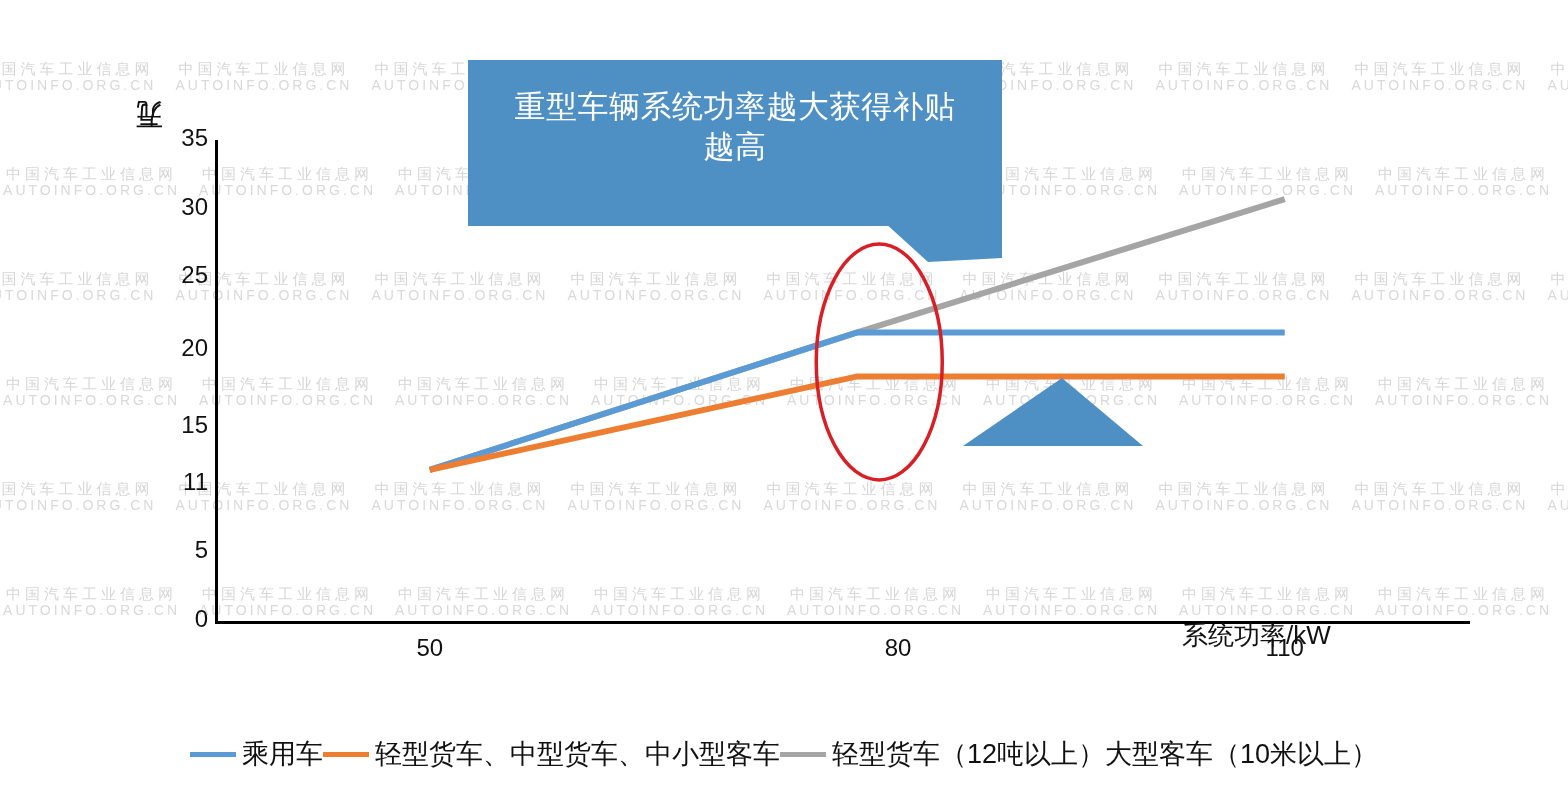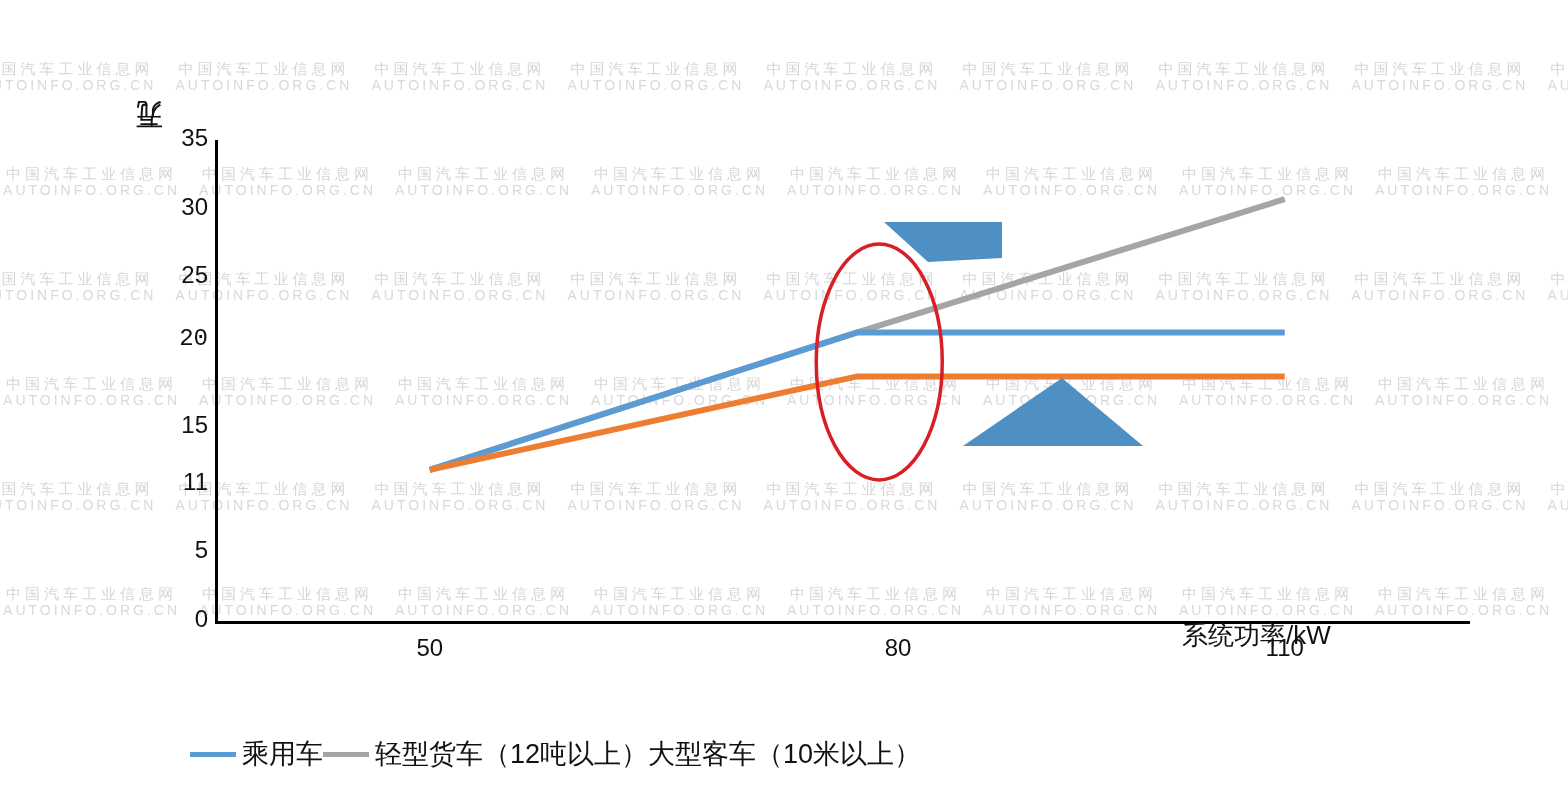--- a/index.html
+++ b/index.html
@@ -270,21 +270,21 @@
   <div class="axis-line" id="y-axis"></div>
   <div class="axis-line" id="x-axis"></div>
 
   <div id="y-axis-title">万元</div>
   <div id="x-axis-title">系统功率/kW</div>
 
   <div class="ytick-wrap" id="yticks">
       <div class="ytick" style="top: 124px;">35</div>
       <div class="ytick" style="top: 192.714px;">30</div>
       <div class="ytick" style="top: 261.429px;">25</div>
-      <div class="ytick" style="top: 325px; font-family: Liberation Mono, monospace;">20</div>
+      <div class="ytick" style="top: 334px;">20</div>
       <div class="ytick" style="top: 411px;">15</div>
       <div class="ytick" style="top: 467.571px;">11</div>
       <div class="ytick" style="top: 536.286px;">5</div>
       <div class="ytick" style="top: 605px;">0</div>
     </div>
   <div id="xticks">
       <div class="xtick" style="left: 384.75px;">50</div>
       <div class="xtick" style="left: 853px;">80</div>
       <div class="xtick" style="left: 1239.75px;">110</div>
     </div>
@@ -292,28 +292,36 @@
   <svg id="plot" width="1568" height="795" style="position:absolute;left:0;top:0;">
     <polyline id="series-gray" fill="none" stroke="#a5a5a5" stroke-width="6" stroke-linecap="butt" points="429.75,469.8285714285714 857.25,332.40000000000003 1284.75,199.09428571428572"></polyline>
     <polyline id="series-blue" fill="none" stroke="#5b9bd5" stroke-width="6" stroke-linecap="butt" points="429.75,469.8285714285714 857.25,332.40000000000003 1284.75,332.40000000000003"></polyline>
     <polyline id="series-orange" fill="none" stroke="#ed7d31" stroke-width="6" stroke-linecap="butt" points="429.75,469.8285714285714 857.25,376.37714285714287 1284.75,376.37714285714287"></polyline>
     <ellipse id="highlight-ellipse" cx="879.25" cy="362" rx="63" ry="118" fill="none" stroke="#d81f26" stroke-width="3.5"></ellipse>
   </svg>
 
   <svg width="1568" height="795" style="position:absolute;left:0;top:0;pointer-events:none;">
     <polygon points="884,222 1002,222 1002,258 928,262" fill="#4e8fc4"></polygon>
   </svg>
+  <div class="callout" id="callout-top">
+    <span class="ctext">重型车辆系统功率越大获得补贴</span>
+    <span class="ctext">越高</span>
+  </div>
 
   <svg width="1568" height="795" style="position:absolute;left:0;top:0;pointer-events:none;">
     <polygon points="1062,378 1143,446 963,446" fill="#4e8fc4"></polygon>
   </svg>
 
   <div id="legend">
       <span class="legend-item">
         <span class="legend-swatch" style="background: rgb(91, 155, 213);"></span>
         <span class="legend-label">乘用车</span>
       </span>
       <span class="legend-item">
+        <span class="legend-swatch" style="background: rgb(237, 125, 49);"></span>
+        <span class="legend-label">轻型货车、中型货车、中小型客车</span>
+      </span>
+      <span class="legend-item">
         <span class="legend-swatch" style="background: rgb(165, 165, 165);"></span>
         <span class="legend-label">轻型货车（12吨以上）大型客车（10米以上）</span>
       </span>
     </div>
 </div>
 
 </body></html>

